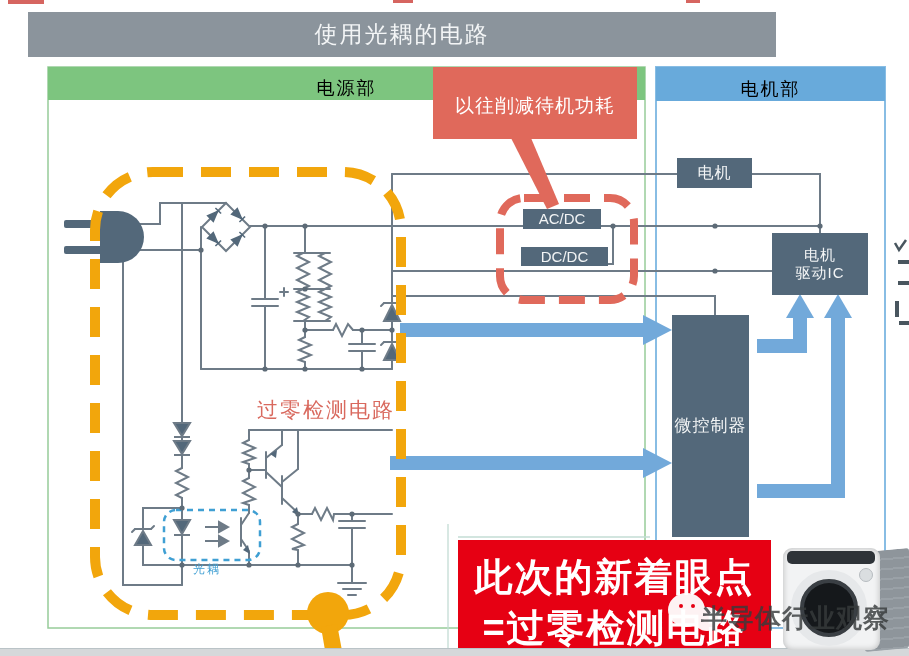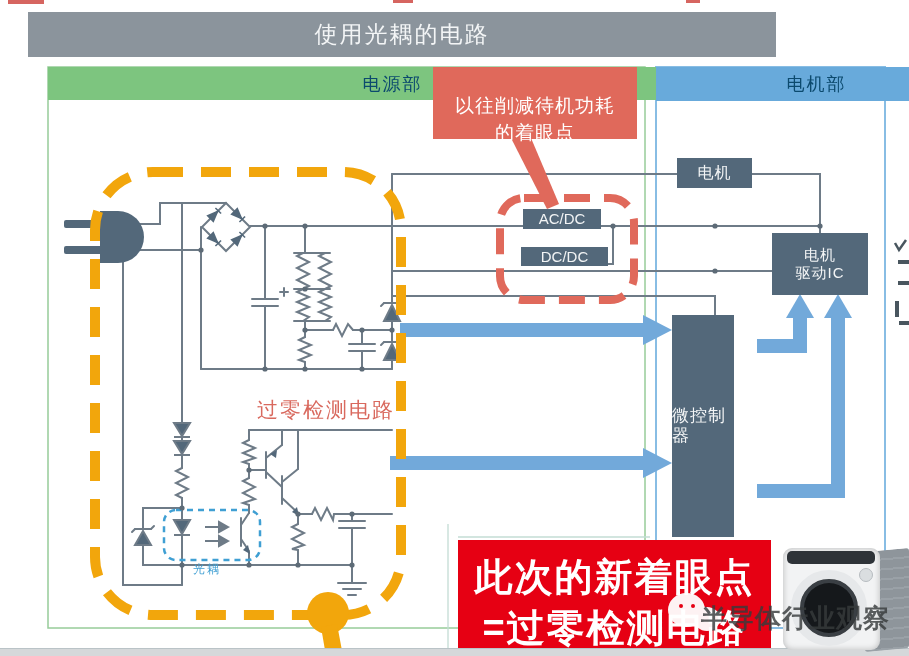--- a/index.html
+++ b/index.html
@@ -3,32 +3,32 @@
 <meta charset="utf-8">
 <style>
   html,body{margin:0;padding:0;background:#fff;}
   #canvas{position:relative;width:909px;height:656px;background:#fff;overflow:hidden;
           font-family:"Liberation Sans","DejaVu Sans",sans-serif;}
   .abs{position:absolute;}
   
   #title-bar{left:28px;top:12px;width:748px;height:45px;background:#8b949c;color:#f3f5f6;
              display:flex;align-items:center;justify-content:center;font-size:23px;letter-spacing:2px;z-index:3;}
   
-  .sec-header{display:flex;align-items:center;justify-content:center;color:#0c4a6e;font-size:18px;
-              letter-spacing:2px;z-index:3;padding-left:46px;}
+  .sec-header{display:flex;align-items:flex-end;justify-content:center;color:#000000;font-size:18px;
+              letter-spacing:2px;z-index:3;}
   #power-header{left:48px;top:67px;width:597px;height:33px;background:#7dc57f;}
   #motor-header{left:656px;top:67px;width:229px;height:34px;background:#68aadb;}
   
   .blk{background:#53687a;color:#f2f4f5;display:flex;flex-direction:column;align-items:center;
        justify-content:center;z-index:4;line-height:1.2;}
   #blk-acdc{left:523px;top:209px;width:78px;height:20px;font-size:15px;}
   #blk-dcdc{left:521px;top:247px;width:87px;height:19px;font-size:15px;}
   #blk-motor{left:677px;top:158px;width:75px;height:30px;font-size:16px;letter-spacing:1px;}
   #blk-driveic{left:772px;top:233px;width:96px;height:62px;font-size:15px;letter-spacing:1px;}
-  #blk-mcu{left:672px;top:315px;width:62px;height:222px;font-size:17px;letter-spacing:1px;}
+  #blk-mcu{left:672px;top:315px;width:77px;height:222px;font-size:17px;letter-spacing:1px;}
   
   #callout{left:433px;top:67px;width:204px;height:72px;background:#e0695b;color:#fff;text-align:center;
            font-size:19px;line-height:27px;padding-top:25px;box-sizing:border-box;z-index:4;letter-spacing:1px;}
   
   #zero-cross-label{left:257px;top:396px;font-size:21px;color:#d9695e;letter-spacing:2px;z-index:4;}
   #opto-label{left:193px;top:561px;font-size:12px;color:#3f9fd3;letter-spacing:2px;z-index:5;}
   
   #highlight-box{left:458px;top:540px;width:313px;height:108px;background:#e60013;color:#fff;z-index:6;
                  font-weight:bold;text-align:center;font-size:38px;line-height:51px;padding-top:12px;
                  box-sizing:border-box;letter-spacing:2px;}
@@ -300,21 +300,20 @@
 
   <div id="power-header" class="abs sec-header">
     <span>电源部</span>
   </div>
   <div id="motor-header" class="abs sec-header">
     <span>电机部</span>
   </div>
 
   <div id="callout" class="abs">
     <div>以往削减待机功耗</div>
-    <div>的着眼点</div>
   </div>
 
   <div id="blk-acdc" class="abs blk">
     <span>AC/DC</span>
     </div>
   <div id="blk-dcdc" class="abs blk">
     <span>DC/DC</span>
     </div>
   <div id="blk-motor" class="abs blk">
     <span>电机</span>

